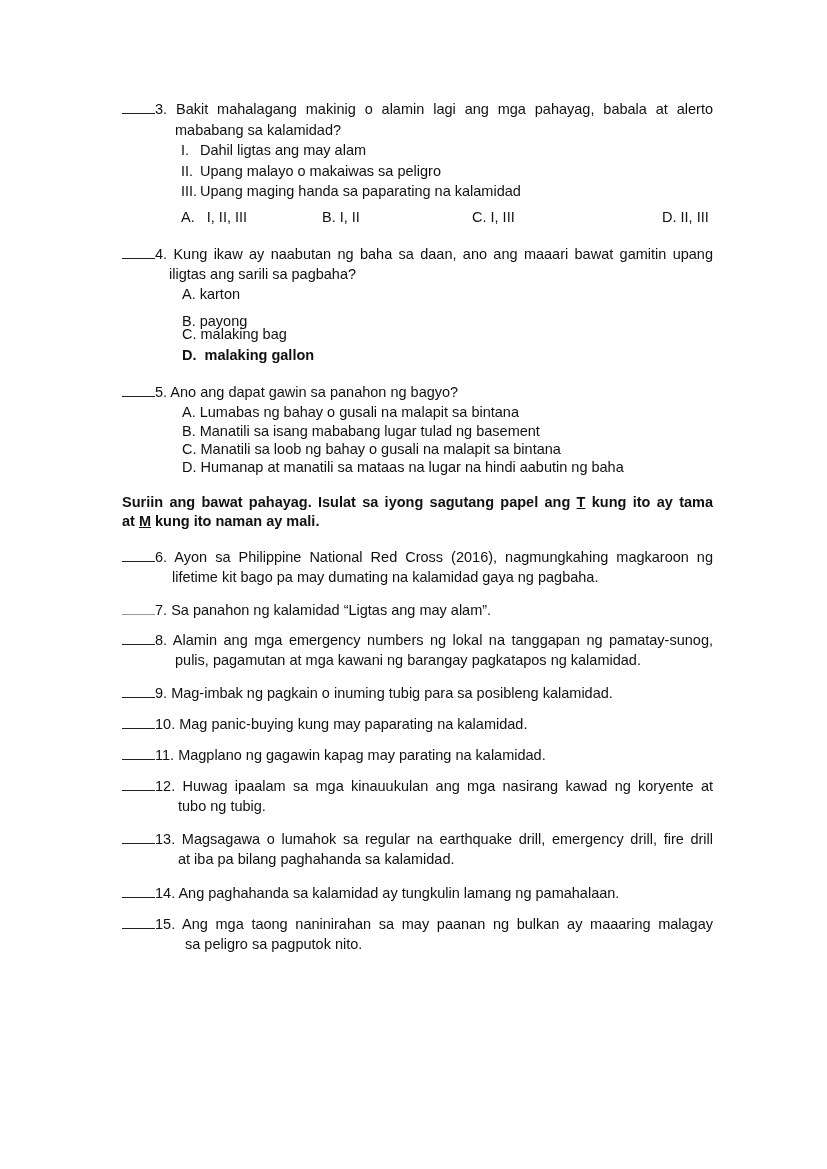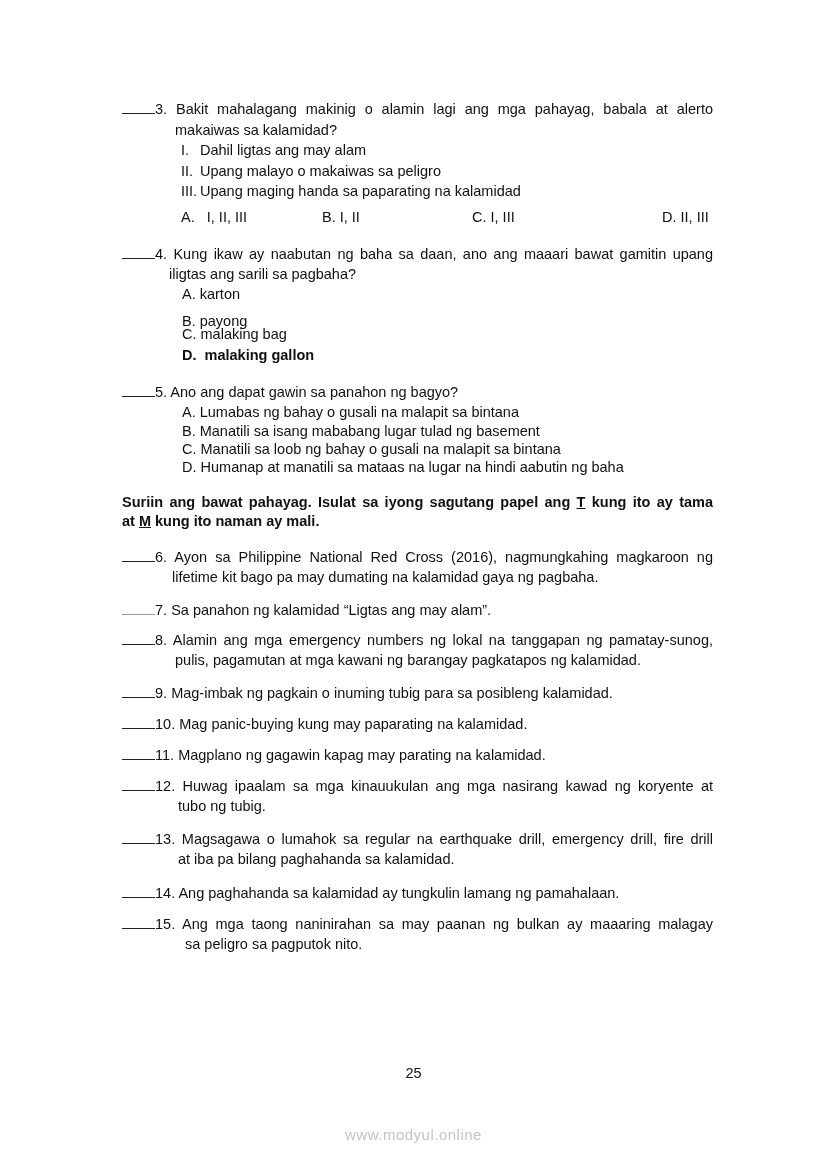--- a/index.html
+++ b/index.html
@@ -62,21 +62,21 @@
   </style>
 </head>
 <body>
 
 <div class="page">
 
   <div>
     <div class="line just" style="left:122px; top:100px; width:591px;">
       <span class="blank"></span><span>3.</span> <span>Bakit mahalagang makinig o alamin lagi ang mga pahayag, babala at alerto</span>
     </div>
-    <div class="line" style="left:175px; top:121px;">makaiwas sa kalamidad?</div>
+    <div class="line" style="left:175px; top:121px;">mababang sa kalamidad?</div>
 
     <div class="line" style="left:181px; top:141px;">
       <span style="display:inline-block;width:19px;">I.</span><span>Dahil ligtas ang may alam</span>
     </div>
     <div class="line" style="left:181px; top:162px;">
       <span style="display:inline-block;width:19px;">II.</span><span>Upang malayo o makaiwas sa peligro</span>
     </div>
     <div class="line" style="left:181px; top:182px;">
       <span style="display:inline-block;width:19px;">III.</span><span>Upang maging handa sa paparating na kalamidad</span>
     </div>
@@ -175,15 +175,13 @@
     </div>
   </div>
 
   <div>
     <div class="line just" style="left:122px; top:915px; width:591px;">
       <span class="blank"></span><span>15.</span> <span>Ang mga taong naninirahan sa may paanan ng bulkan ay maaaring malagay</span>
     </div>
     <div class="line" style="left:185px; top:935px;text-align:right;">sa peligro sa pagputok nito.</div>
   </div>
 
-  <div class="page-number">25</div>
-  <div class="watermark">www.modyul.online</div>
 </div>
 
 </body></html>

